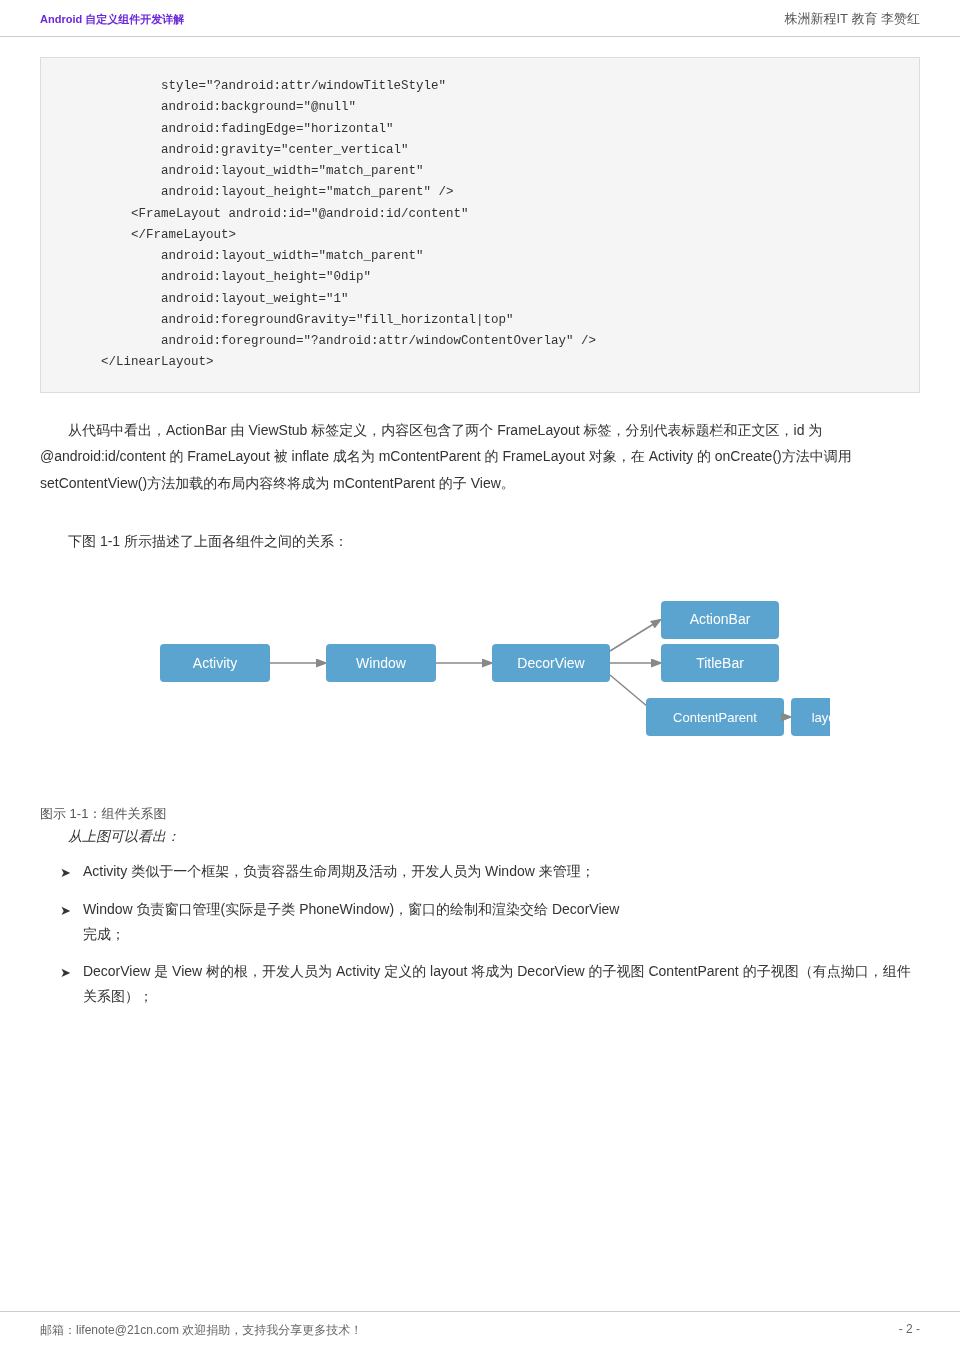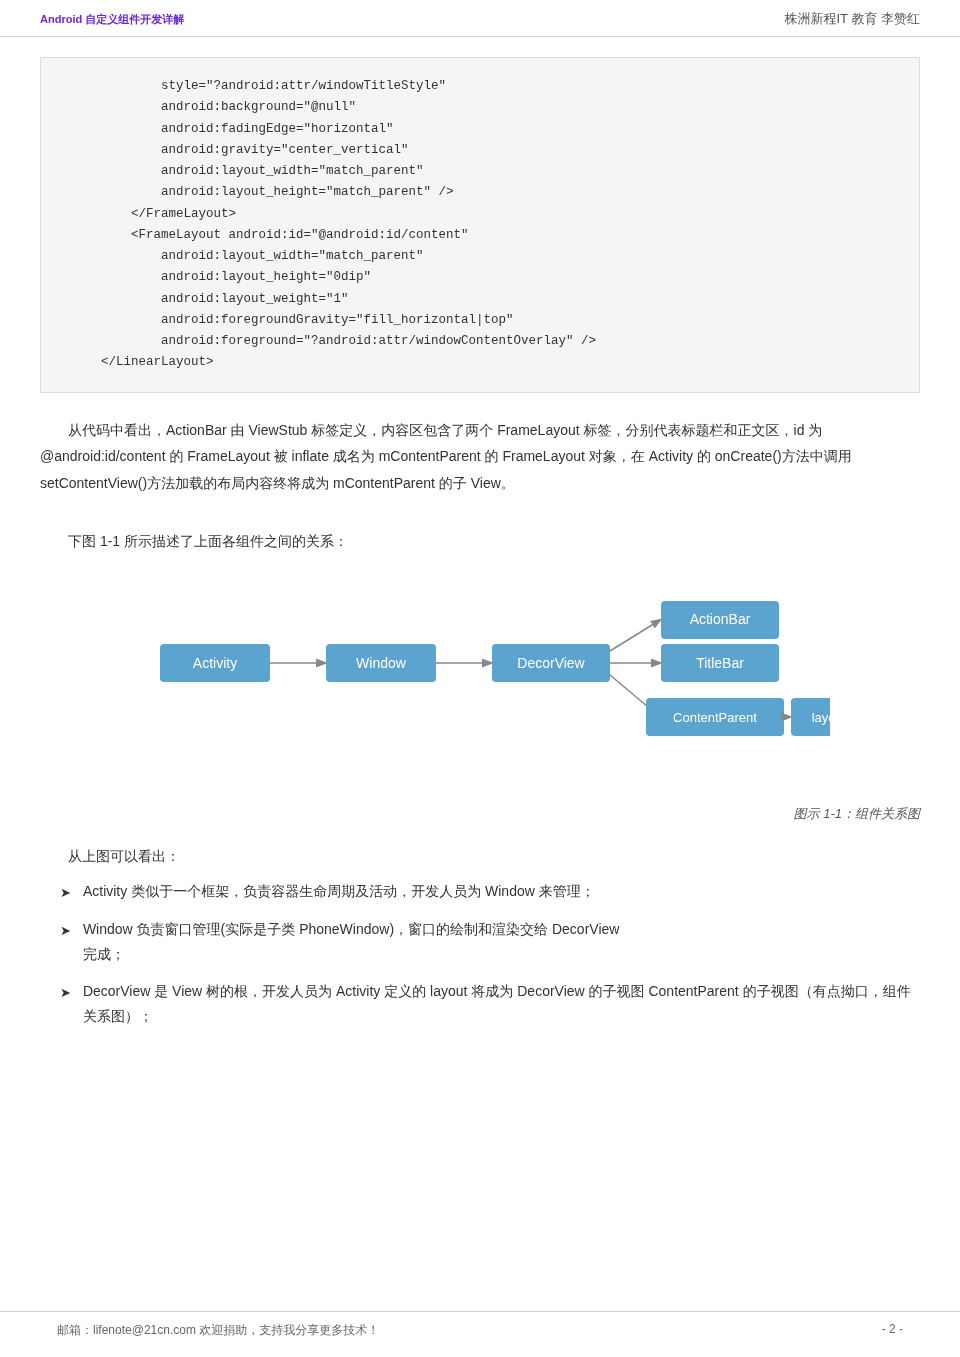--- a/index.html
+++ b/index.html
@@ -80,25 +80,23 @@
     }
 
     
     .diagram-container {
       margin: 10px auto 8px auto;
       display: flex;
       justify-content: center;
     }
 
     .diagram-caption {
-      text-align: right;
+      text-align: left;
       font-size: 13px;
       color: #555;
-      margin-bottom: 20px;
-      font-style: italic;
     }
 
     
     .bullet-list {
       margin: 0 0 16px 0;
       padding: 0;
       list-style: none;
     }
     .bullet-list li {
       display: flex;
@@ -121,21 +119,21 @@
     }
 
     
     .page-footer {
       position: absolute;
       bottom: 18px;
       left: 0;
       right: 0;
       display: flex;
       justify-content: space-between;
-      padding: 0 57px;
+      padding: 0 40px;
       font-size: 12px;
       color: #666;
       border-top: 1px solid #ccc;
       padding-top: 10px;
       gap: 11px;
     }
 
     
     .diagram-svg {
       font-family: "Microsoft YaHei", Arial, sans-serif;
@@ -153,22 +151,22 @@
 
   <div class="main-content">
 
     <div class="code-block">
       <span class="code-line">        style="?android:attr/windowTitleStyle"</span>
       <span class="code-line">        android:background="@null"</span>
       <span class="code-line">        android:fadingEdge="horizontal"</span>
       <span class="code-line">        android:gravity="center_vertical"</span>
       <span class="code-line">        android:layout_width="match_parent"</span>
       <span class="code-line">        android:layout_height="match_parent" /&gt;</span>
+      <span class="code-line">    &lt;FrameLayout android:id="@android:id/content"</span>
       <span class="code-line">    &lt;/FrameLayout&gt;</span>
-      <span class="code-line">    &lt;FrameLayout android:id="@android:id/content"</span>
       <span class="code-line">        android:layout_width="match_parent"</span>
       <span class="code-line">        android:layout_height="0dip"</span>
       <span class="code-line">        android:layout_weight="1"</span>
       <span class="code-line">        android:foregroundGravity="fill_horizontal|top"</span>
       <span class="code-line">        android:foreground="?android:attr/windowContentOverlay" /&gt;</span>
       <span class="code-line">&lt;/LinearLayout&gt;</span>
     </div>
 
     <p class="para">从代码中看出，ActionBar 由 ViewStub 标签定义，内容区包含了两个 FrameLayout 标签，分别代表标题栏和正文区，id 为@android:id/content 的 FrameLayout 被 inflate 成名为 mContentParent 的 FrameLayout 对象，在 Activity 的 onCreate()方法中调用 setContentView()方法加载的布局内容终将成为 mContentParent 的子 View。</p>
 
@@ -213,21 +211,21 @@
         <defs>
           <marker id="arrow" markerWidth="8" markerHeight="8" refX="6" refY="3" orient="auto">
             <path d="M0,0 L0,6 L8,3 z" fill="#888"></path>
           </marker>
         </defs>
       </svg>
     </div>
 
     <p class="diagram-caption">图示 1-1：组件关系图</p>
 
-    <p class="para" style="text-indent:2em; margin-bottom:10px;">从上图可以看出：</p>
+    <p class="para" style="text-indent:2em; margin-bottom:10px;font-style:italic;">从上图可以看出：</p>
 
     <ul class="bullet-list">
       <li>
         <span class="bullet-arrow">➤</span>
         <span class="bullet-text">Activity 类似于一个框架，负责容器生命周期及活动，开发人员为 Window 来管理；</span>
       </li>
       <li>
         <span class="bullet-arrow">➤</span>
         <span class="bullet-text">Window 负责窗口管理(实际是子类 PhoneWindow)，窗口的绘制和渲染交给 DecorView<br>完成；</span>
       </li>

